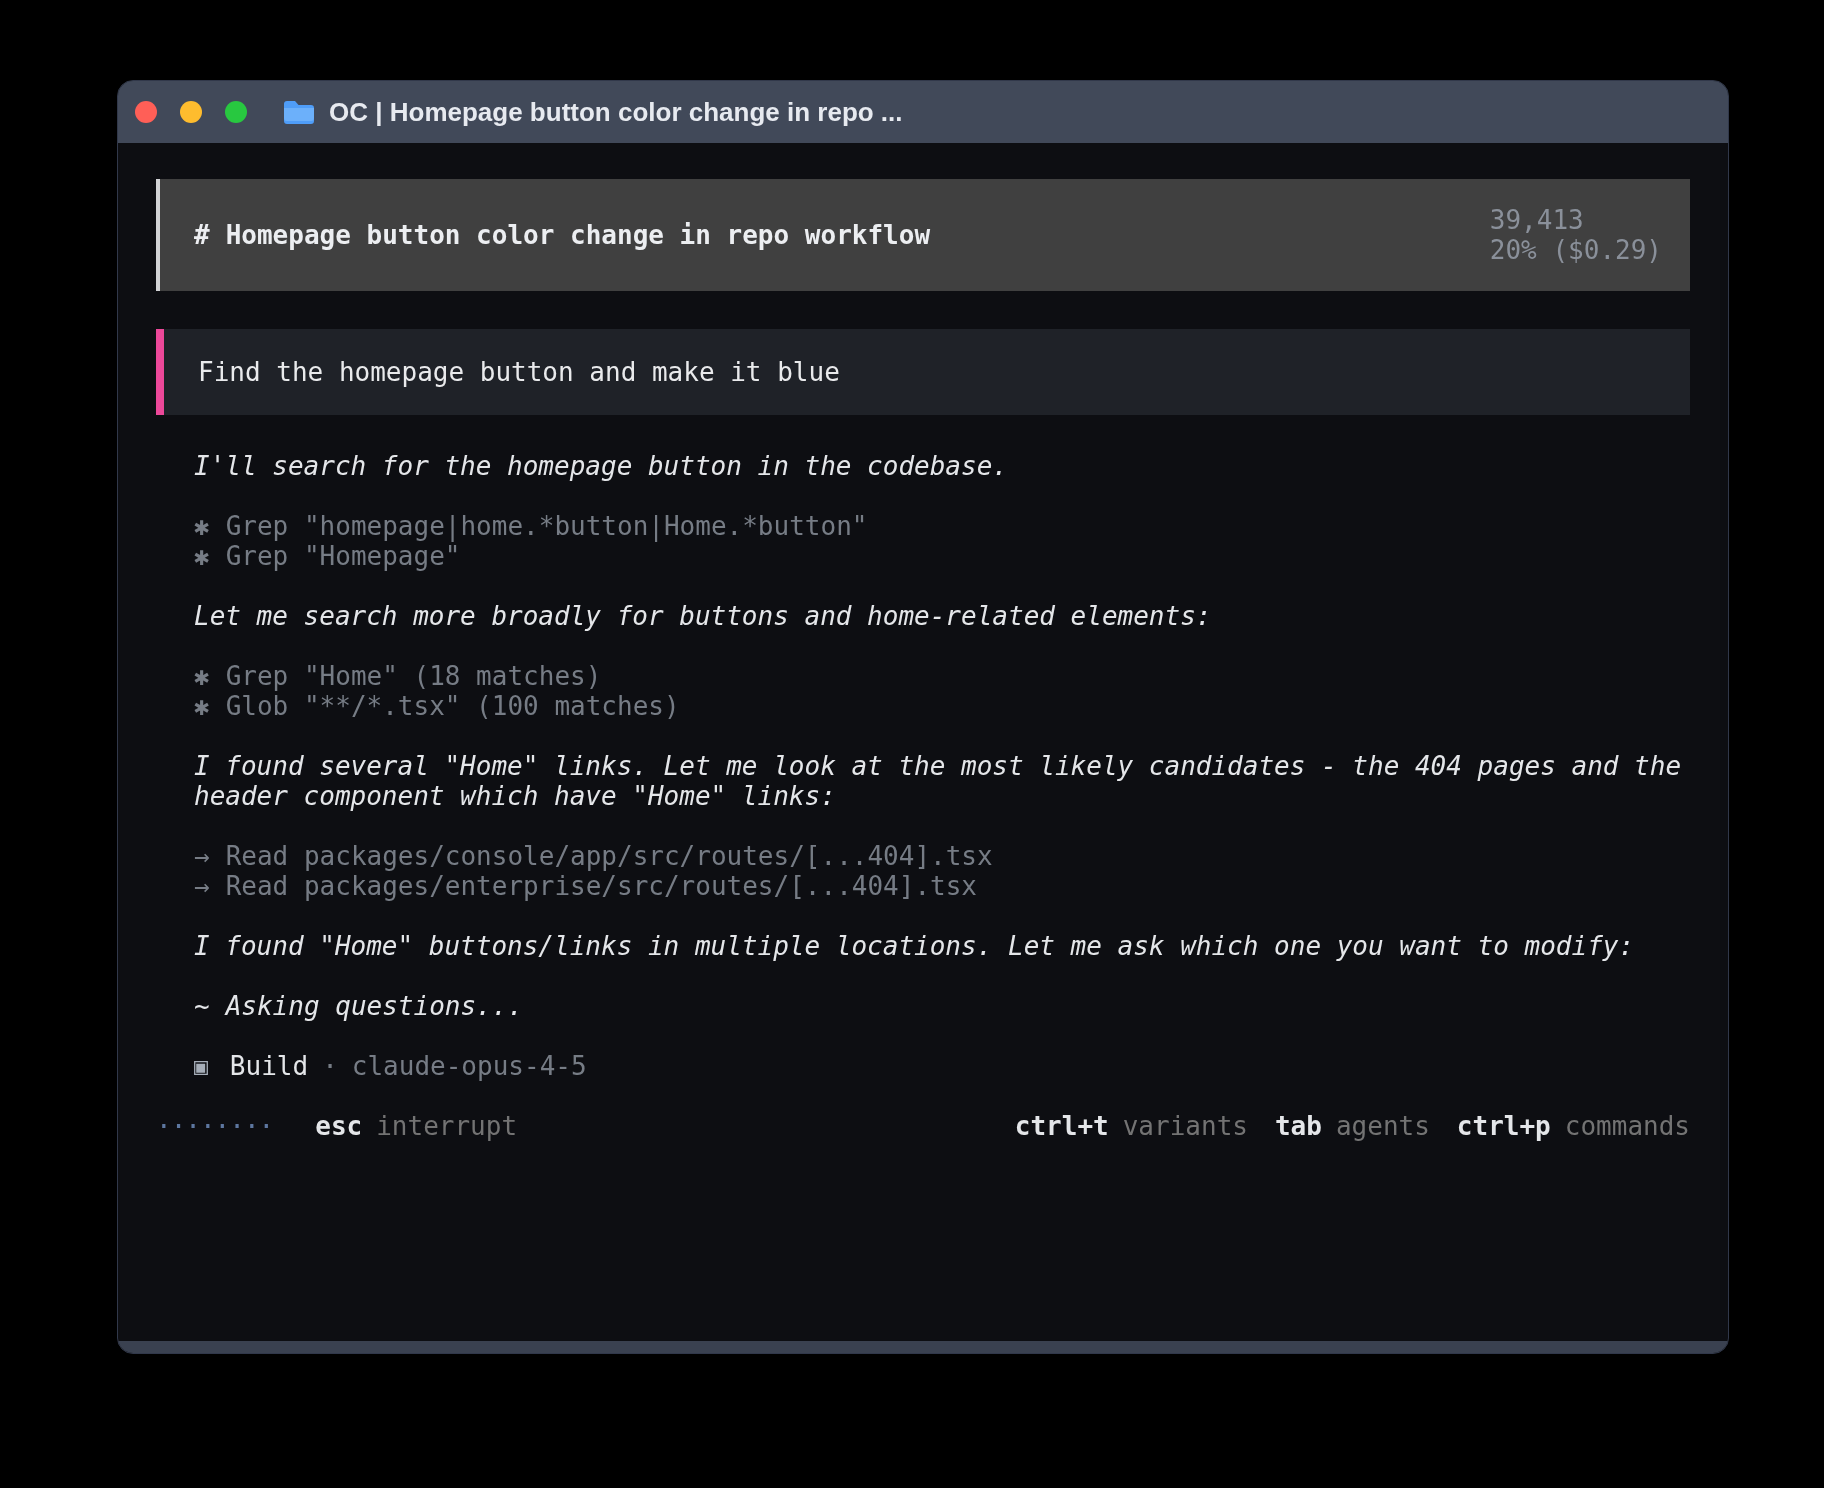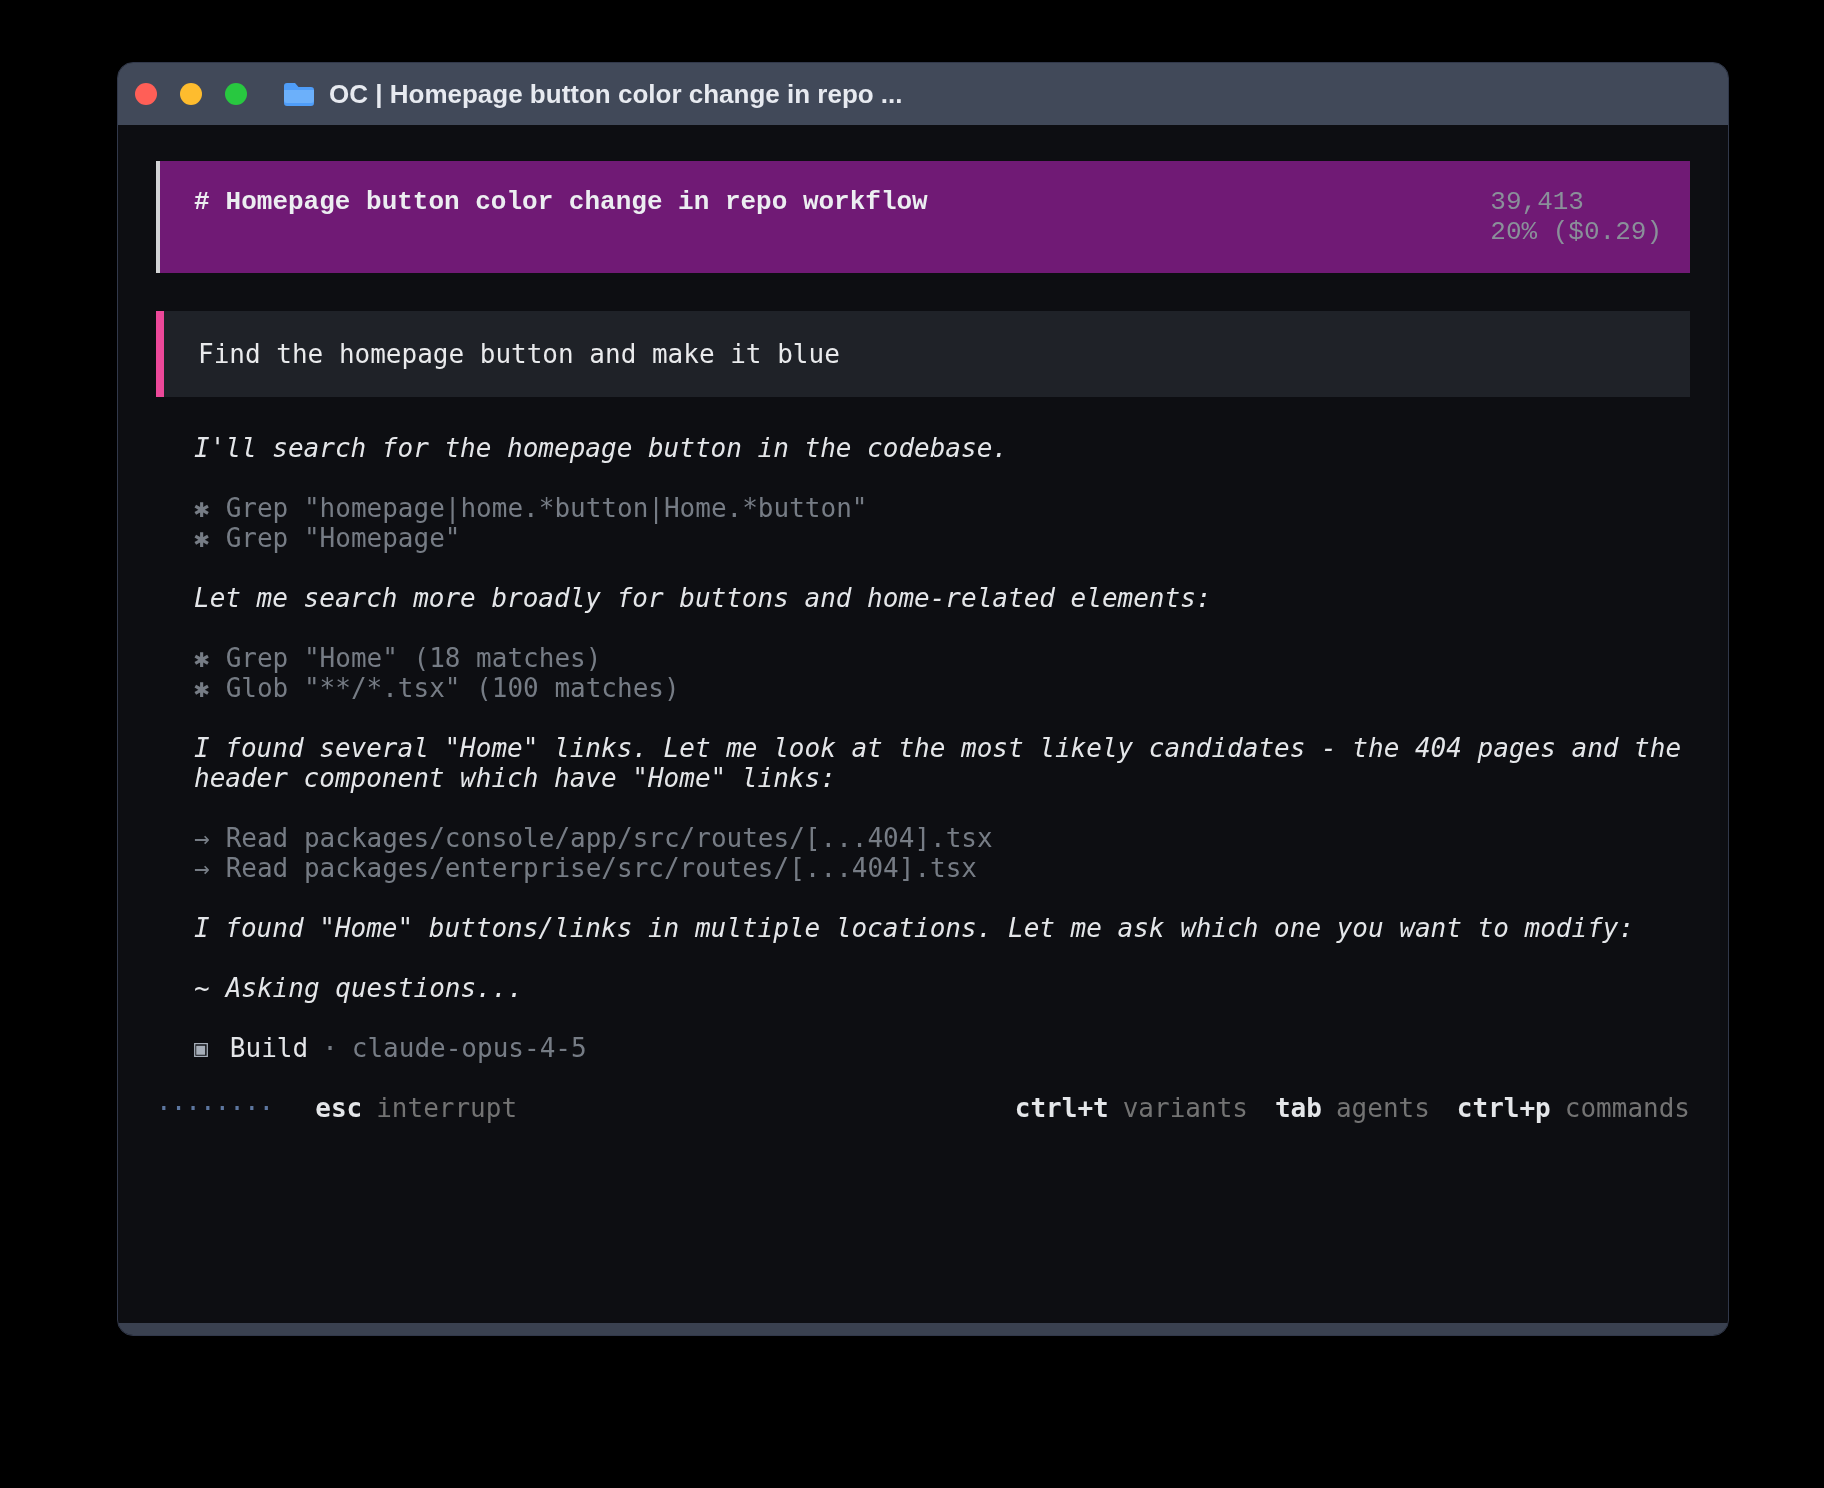--- a/index.html
+++ b/index.html
@@ -1,20 +1,20 @@
 <!DOCTYPE html>
 <html><head>
 <meta charset="utf-8">
 <style>
   * { margin: 0; padding: 0; box-sizing: border-box; }
   html, body { width: 1824px; height: 1488px; background: #000000; overflow: hidden; }
   body { font-family: "DejaVu Sans Mono", monospace; }
 
   .window {
-    position: absolute; left: 117px; top: 62px; width: 1612px; height: 1274px;
+    position: absolute; left: 117px; top: 80px; width: 1612px; height: 1274px;
     background: #0d0e12; border-radius: 16px; overflow: hidden;
     border: 1px solid #31384a;
     box-shadow: 0 24px 70px rgba(0,0,0,0.7);
   }
 
   
   .titlebar {
     height: 62px; background: #414959; display: flex; align-items: center;
     padding: 0 20px 0 17px;
   }
@@ -25,23 +25,23 @@
   .folder-wrap { margin-left: 12px; display: flex; align-items: center; }
   .titlebar-title {
     margin-left: 15px; color: #e7eaf0; font-family: "Liberation Sans", sans-serif;
     font-weight: 700; font-size: 26px; white-space: nowrap;
   }
 
   
   .content { padding: 36px 38px 0 38px; font-size: 26px; line-height: 30px; color: #e4e6e9; }
 
   .header-block {
-    background: #701a75; border-left: 4px solid #d2d3d5;
+    background: #404040; border-left: 4px solid #d2d3d5;
     padding: 26px 28px 26px 34px; display: flex; justify-content: space-between;
-    align-items: flex-start; margin-bottom: 38px; font-family: Liberation Mono, monospace;
+    align-items: center; margin-bottom: 38px;
   }
   .header-title { font-weight: 700; color: #eceef1; white-space: nowrap; }
   .header-title .hash { margin-right: 16px; }
   .header-meta { color: #8a909a; display: flex; white-space: nowrap; flex-direction: column; }
 
   .user-block {
     background: #1f2228; border-left: 8px solid #ec4899;
     padding: 28px 28px 28px 34px; margin-bottom: 36px; color: #e9eaec;
   }
 

